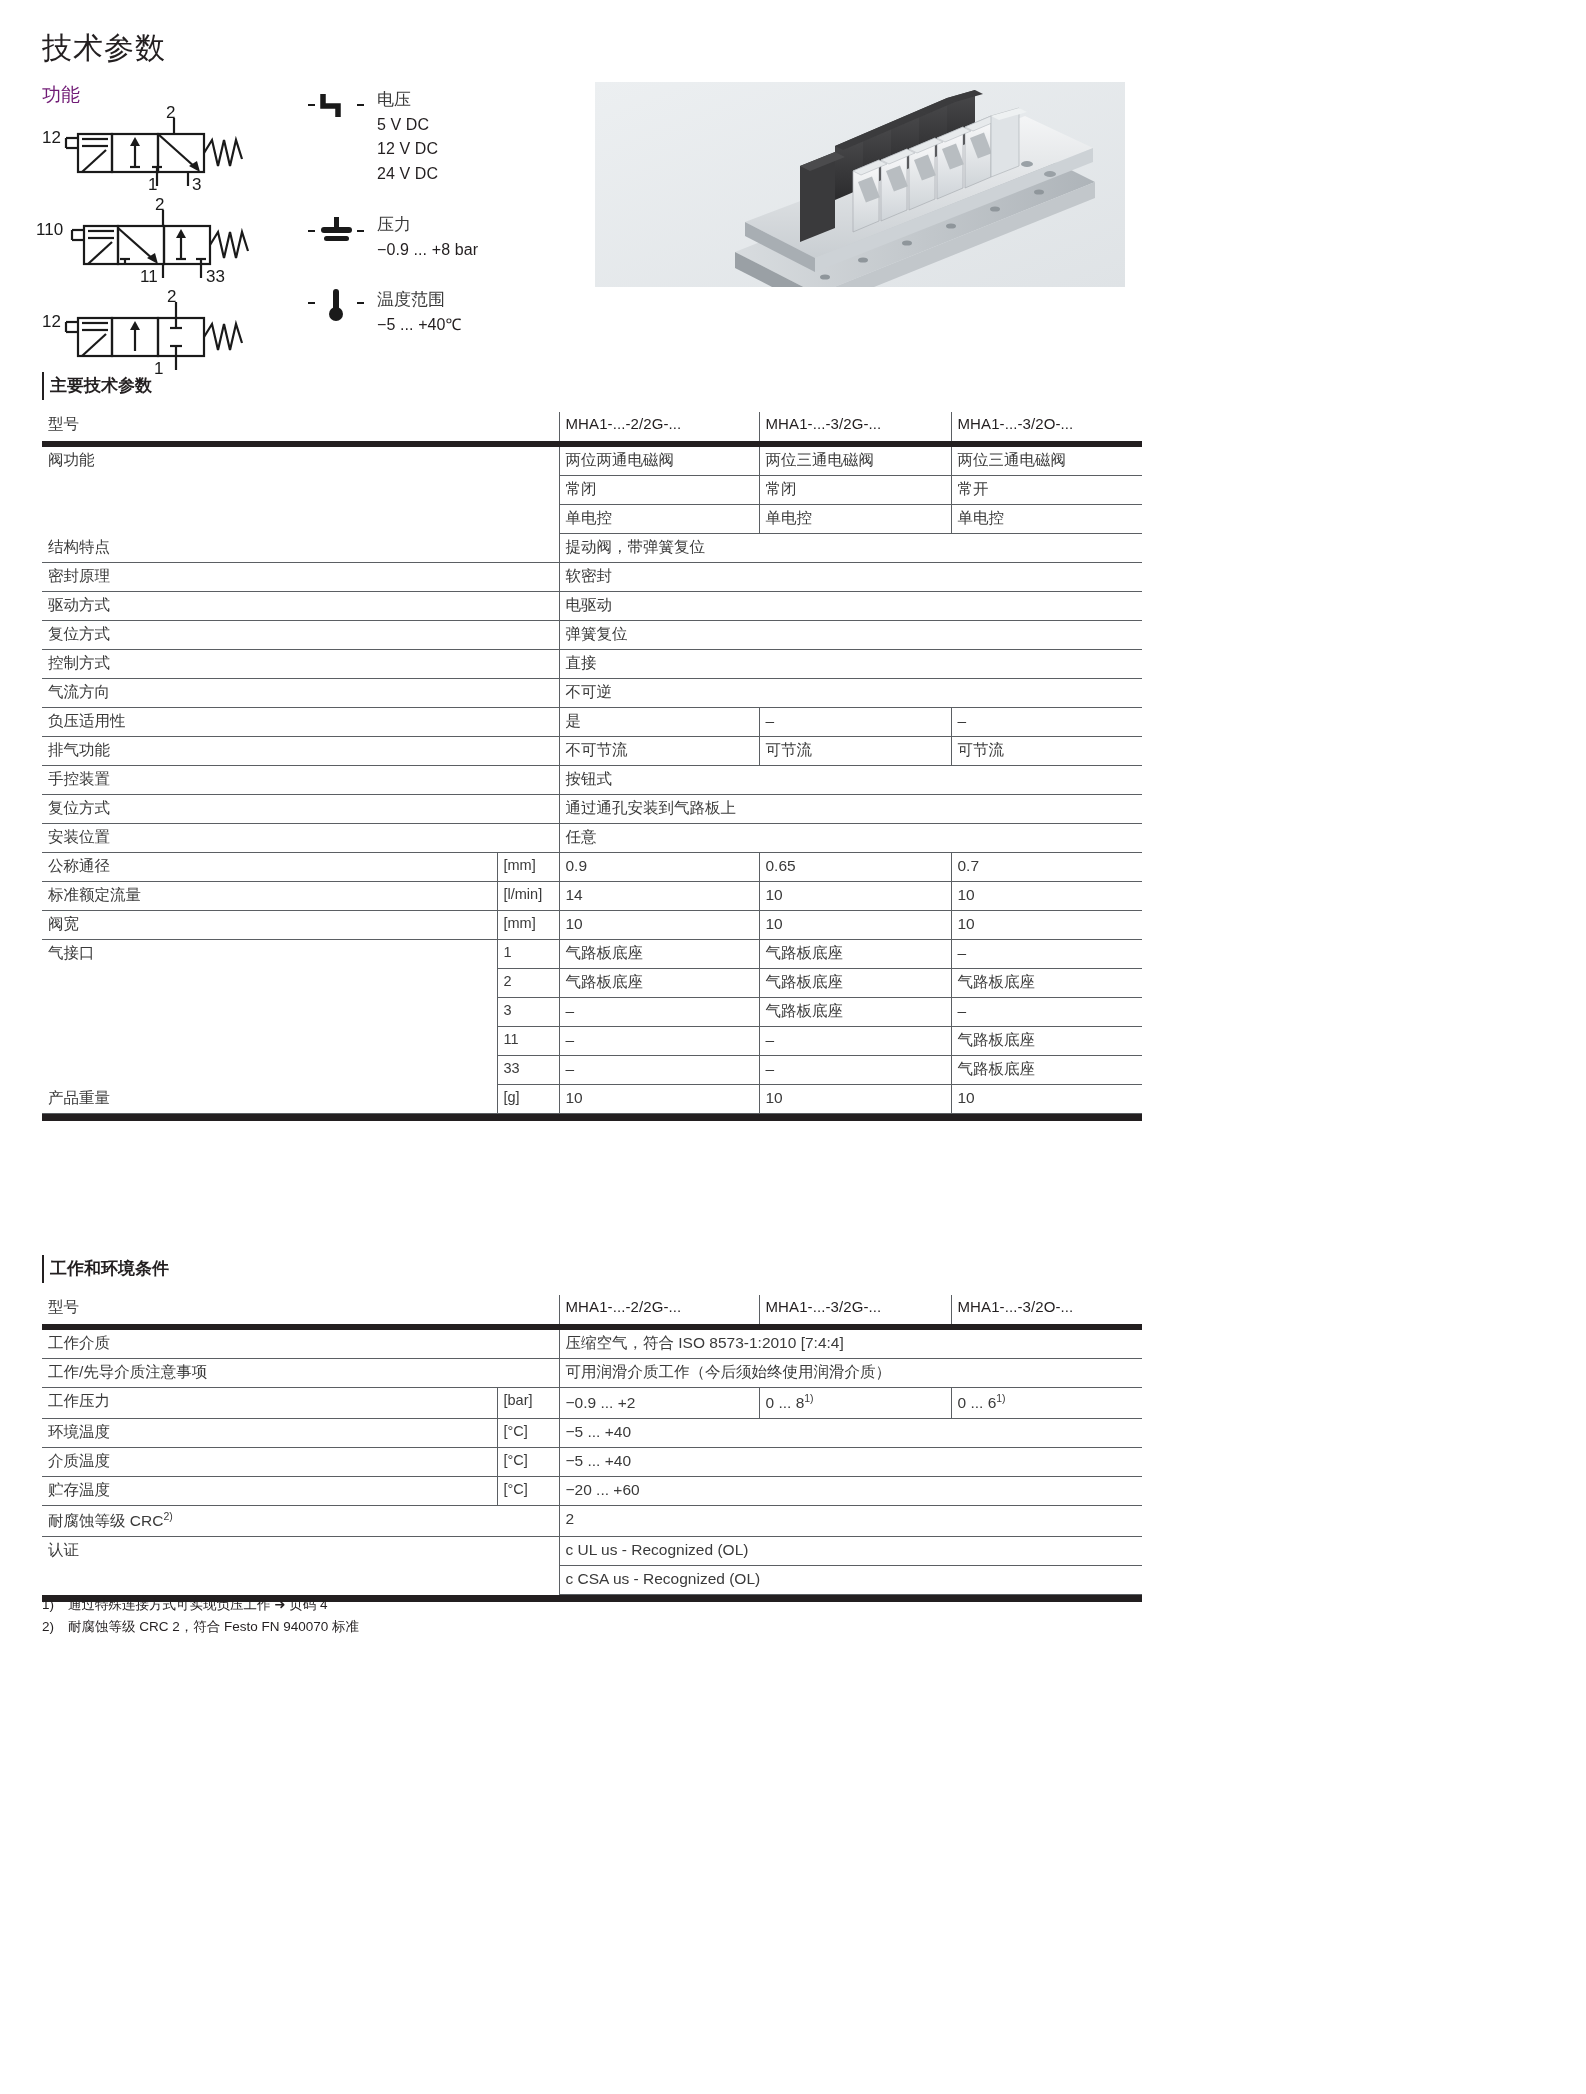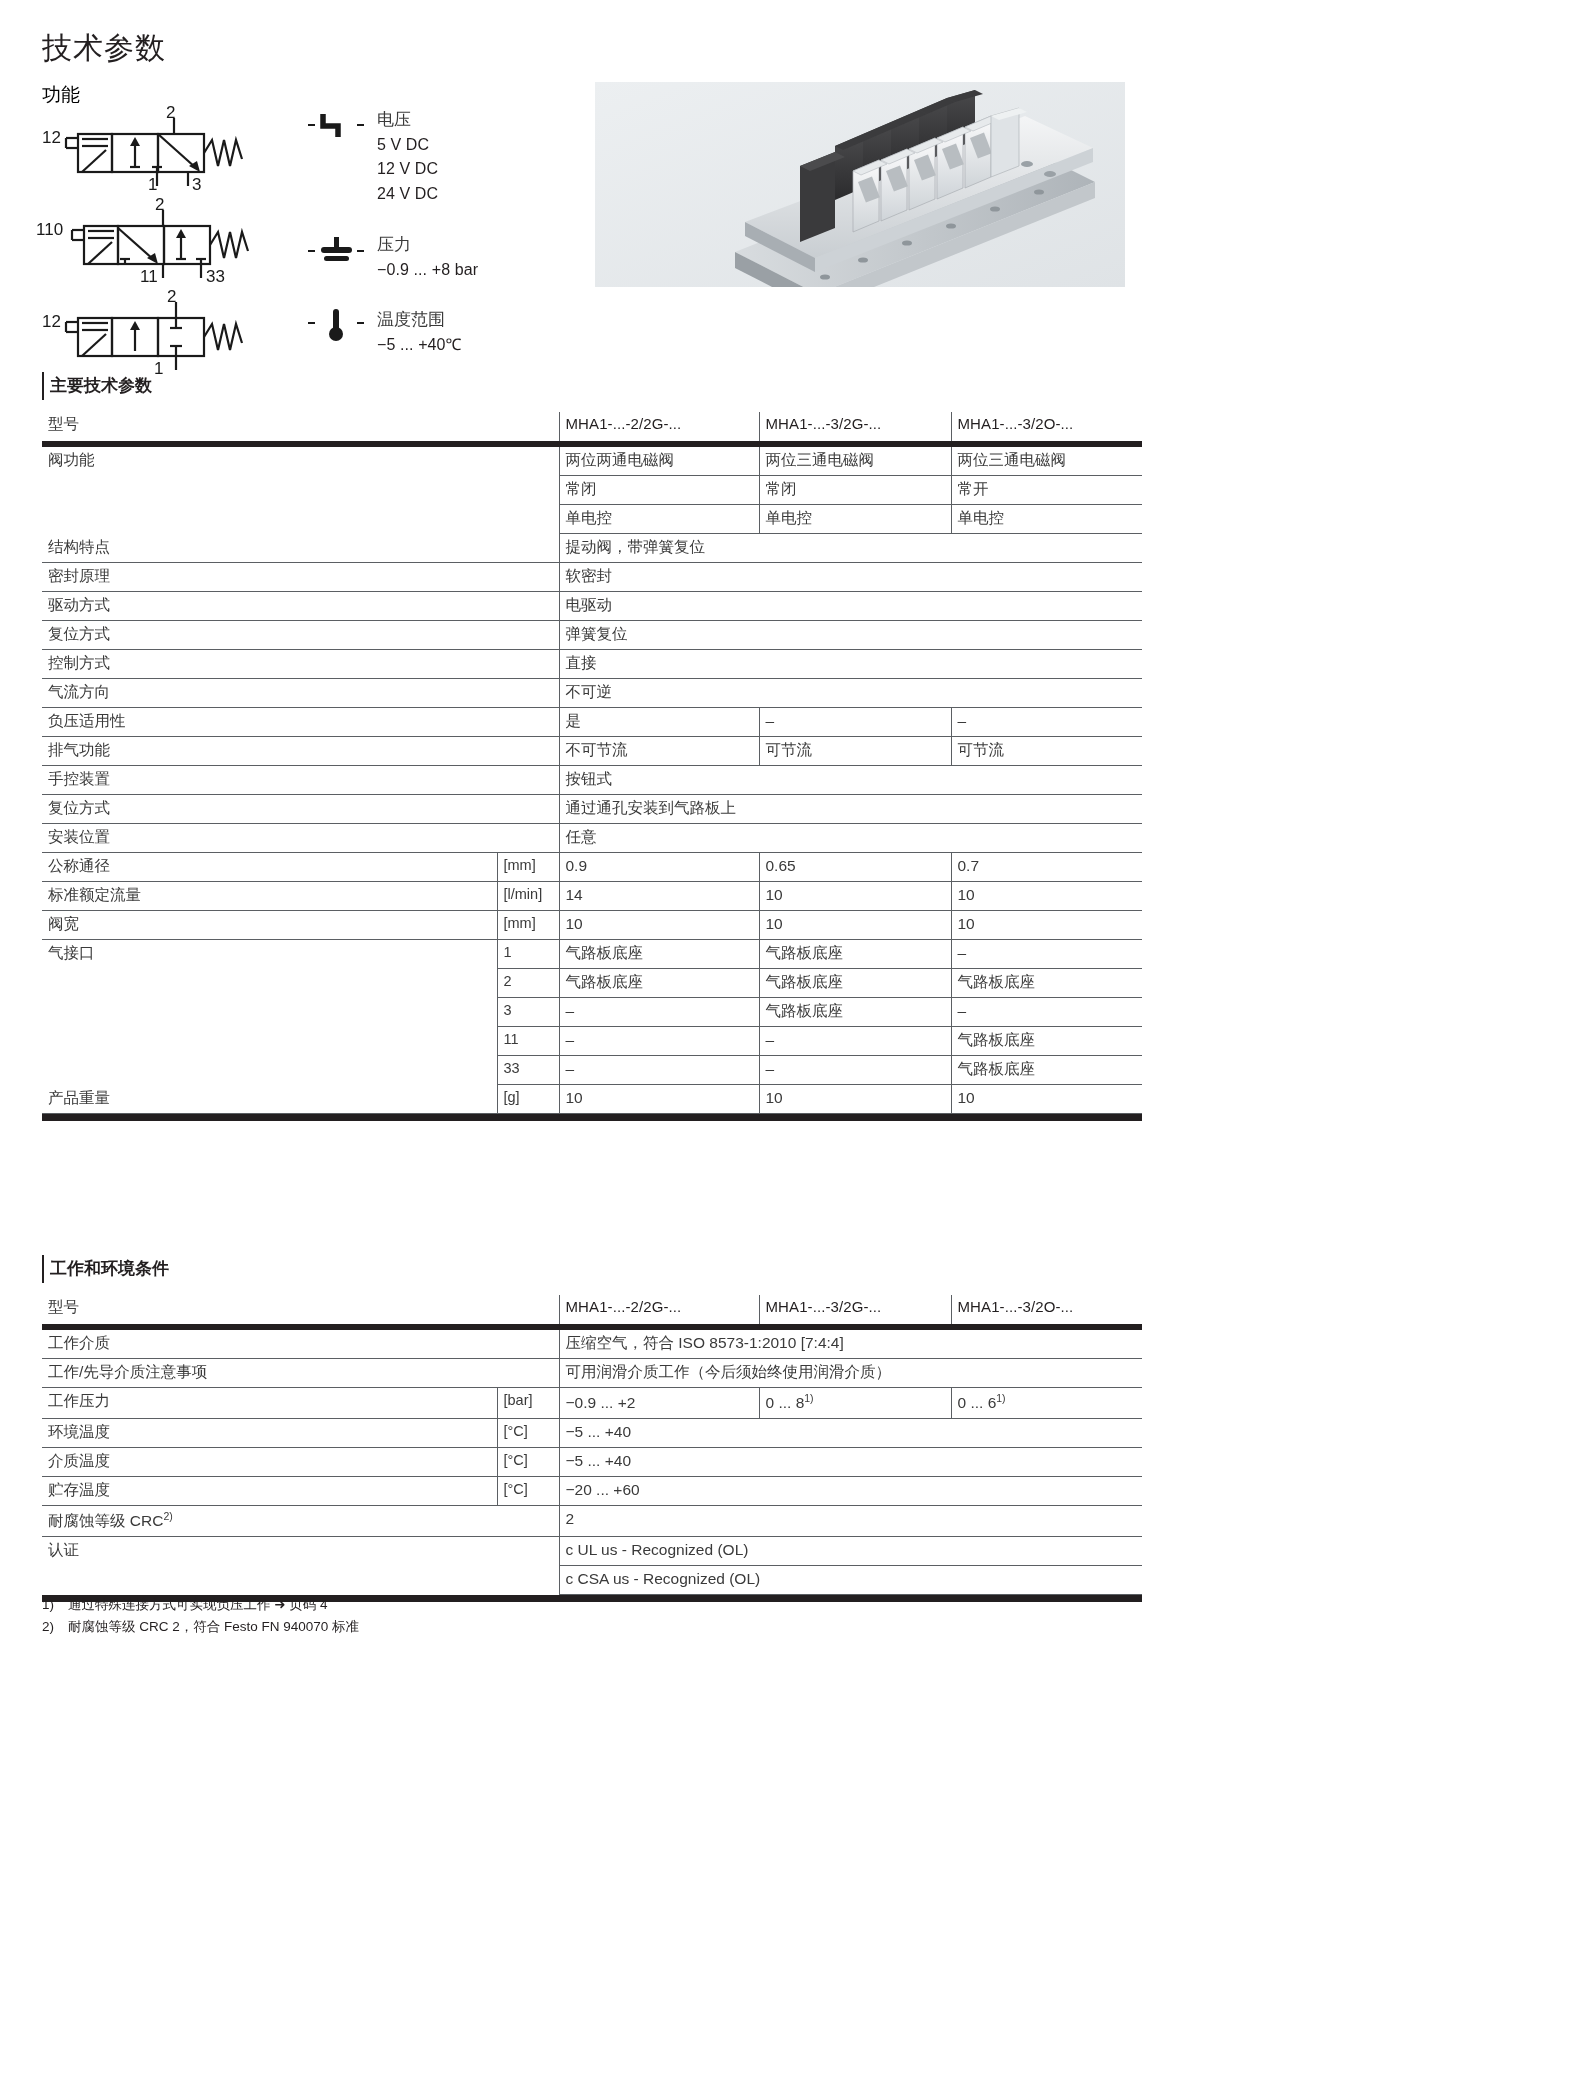--- a/index.html
+++ b/index.html
@@ -34,21 +34,21 @@
     color: #231f20;
     font-weight: 400;
   }
 
   
   .function-label {
     position: absolute;
     left: 42px;
     top: 82px;
     font-size: 19px;
-    color: #000000;
+    color: #701a75;
   }
 
   .symbols {
     position: absolute;
     left: 36px;
     top: 104px;
     width: 260px;
   }
   .symbol-block {
     position: relative;
@@ -59,21 +59,20 @@
   
   .spec-list {
     position: absolute;
     left: 305px;
     top: 88px;
     width: 260px;
   }
   .spec-item {
     position: relative;
     margin-bottom: 26px;
-    margin-top: 20px;
   }
   .spec-icon-wrap {
     position: absolute;
     left: 0;
     top: 0;
     width: 62px;
     height: 34px;
     display: flex;
     align-items: center;
     justify-content: center;

